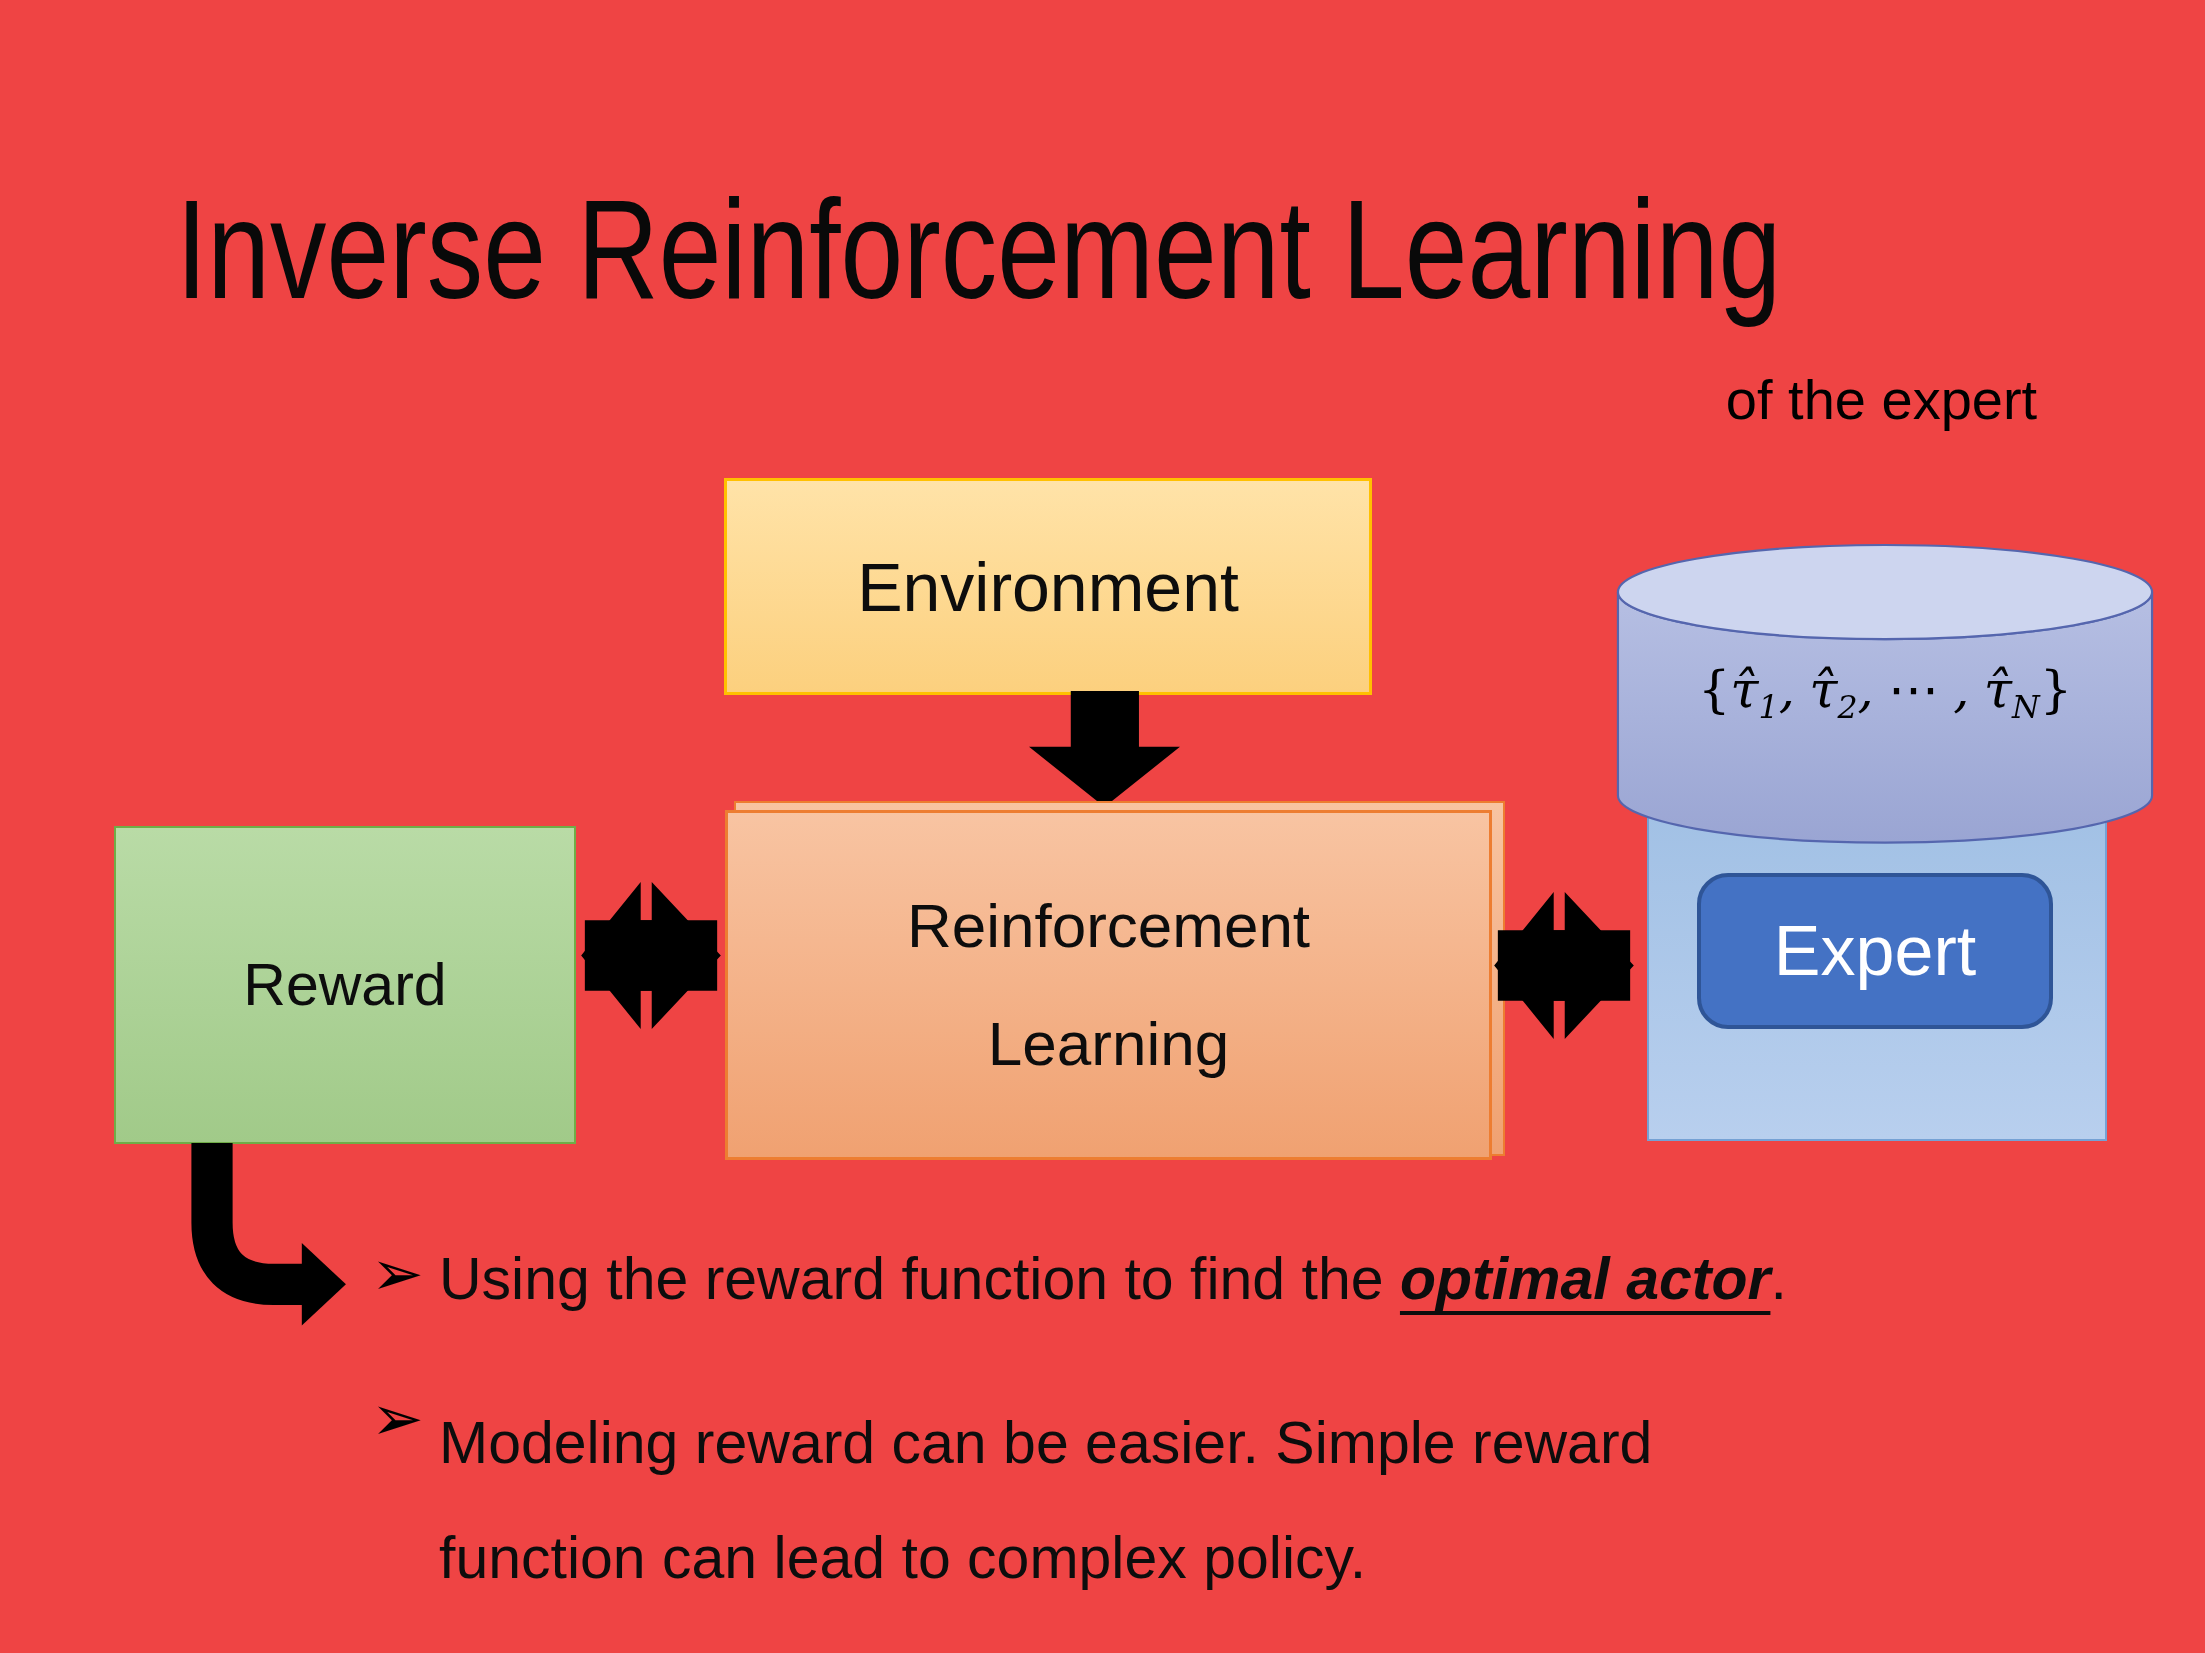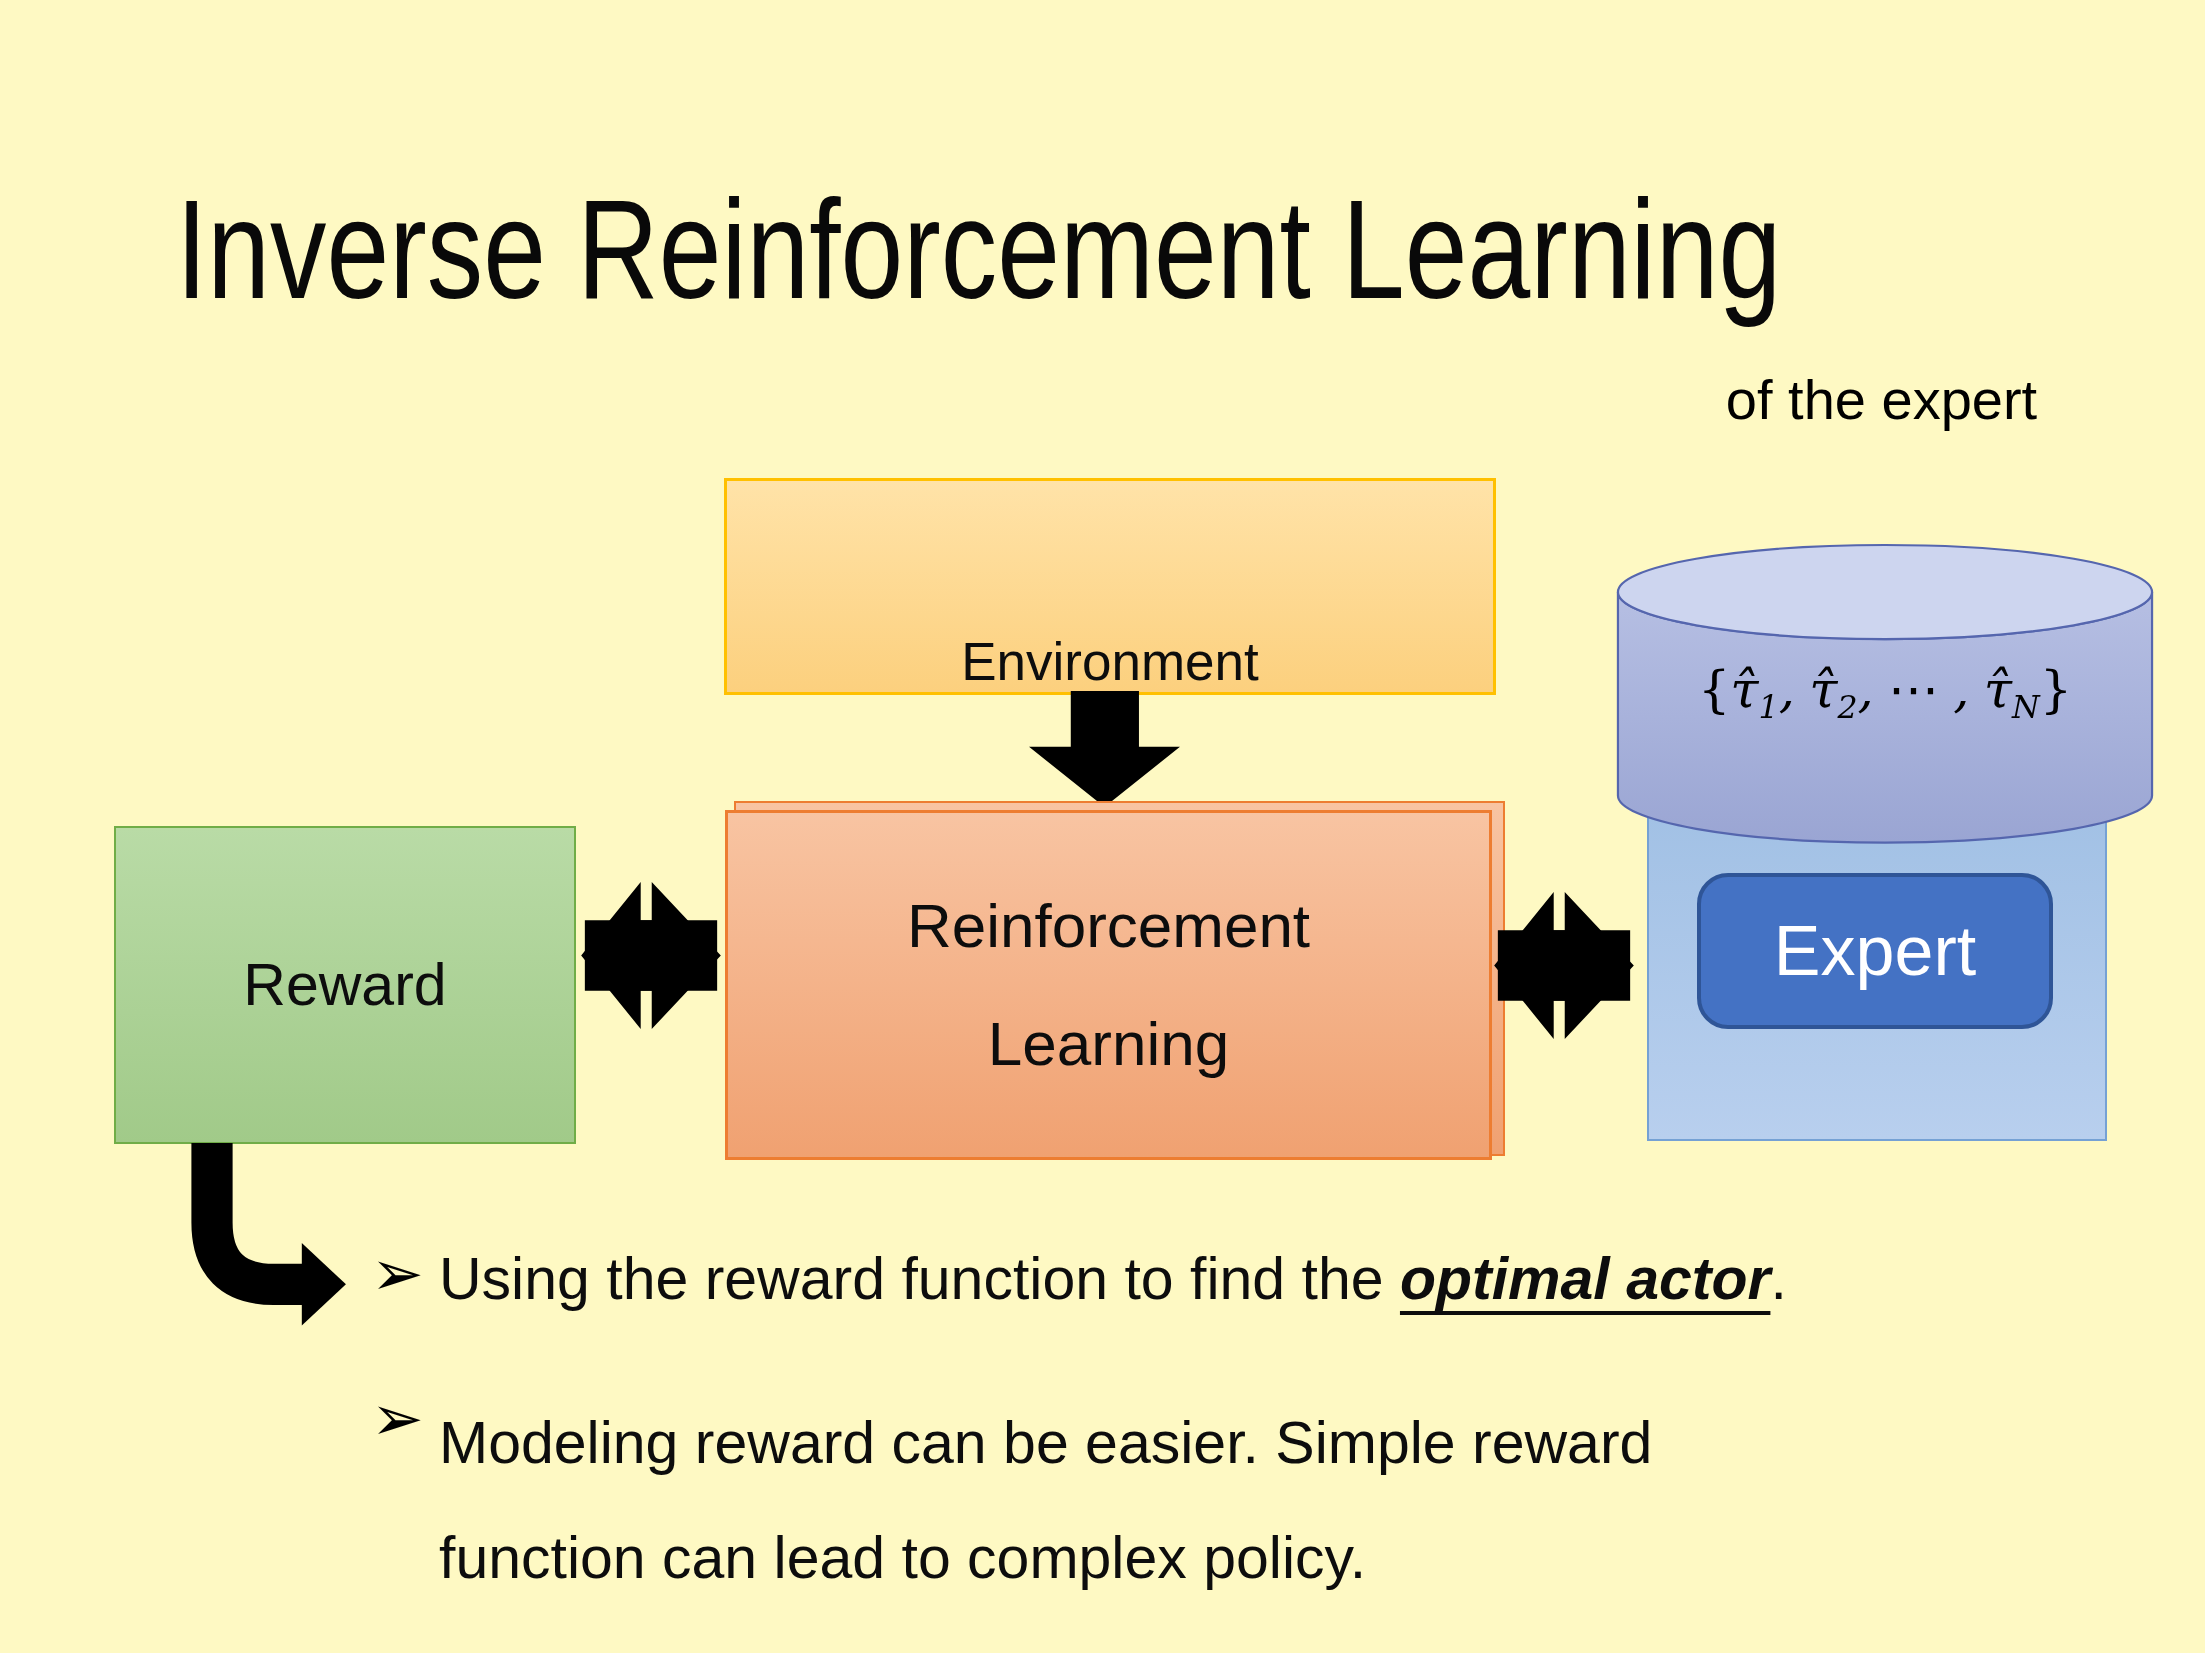--- a/index.html
+++ b/index.html
@@ -1,37 +1,36 @@
 <!DOCTYPE html>
 <html style="font-size:11.8px"><head>
 <meta charset="utf-8">
 <style>
   html,body{margin:0;padding:0;background:#ffffff;}
   #slide{
-    position:relative;width:2205px;height:1654px;background:#fef9c3;overflow:hidden;
+    position:relative;width:2205px;height:1654px;background:#ef4444;overflow:hidden;
     font-family:"Liberation Sans",sans-serif;color:#0d0d0d;
   }
   .abs{position:absolute;}
   
   #title{
     left:176px;top:165px;font-size:141px;line-height:1.2;white-space:nowrap;
     transform:scaleX(0.80);transform-origin:0 50%;color:#090909;font-weight:400;
   }
   
   #demo-label{
     left:1580px;top:358px;width:603px;text-align:center;
     font-size:56px;line-height:1.5;color:#000;
   }
   
   .dbox{display:flex;align-items:center;justify-content:center;text-align:center;box-sizing:border-box;}
   #env-box{
-    left:724px;top:478px;width:772px;height:217px;
+    left:724px;top:478px;width:648px;height:217px;
     border:3.7px solid #ffc000;background:linear-gradient(180deg,#ffe3a8 0%,#fcd07e 100%);
-    font-size:53px;
-    align-items:flex-end;
+    font-size:68px;
   }
   #reward-box{
     left:114px;top:826px;width:462px;height:318px;
     border:2.9px solid #70ad47;background:linear-gradient(180deg,#bads a6,#a1ca89);
     background:linear-gradient(180deg,#b9dba6 0%,#a1ca89 100%);
     font-size:59px;line-height:1.7;
   }
   #rl-back{
     left:734px;top:801px;width:767px;height:351px;
     border:2.9px solid #ed7d31;background:linear-gradient(180deg,#f8c4a2 0%,#f0a171 100%);

